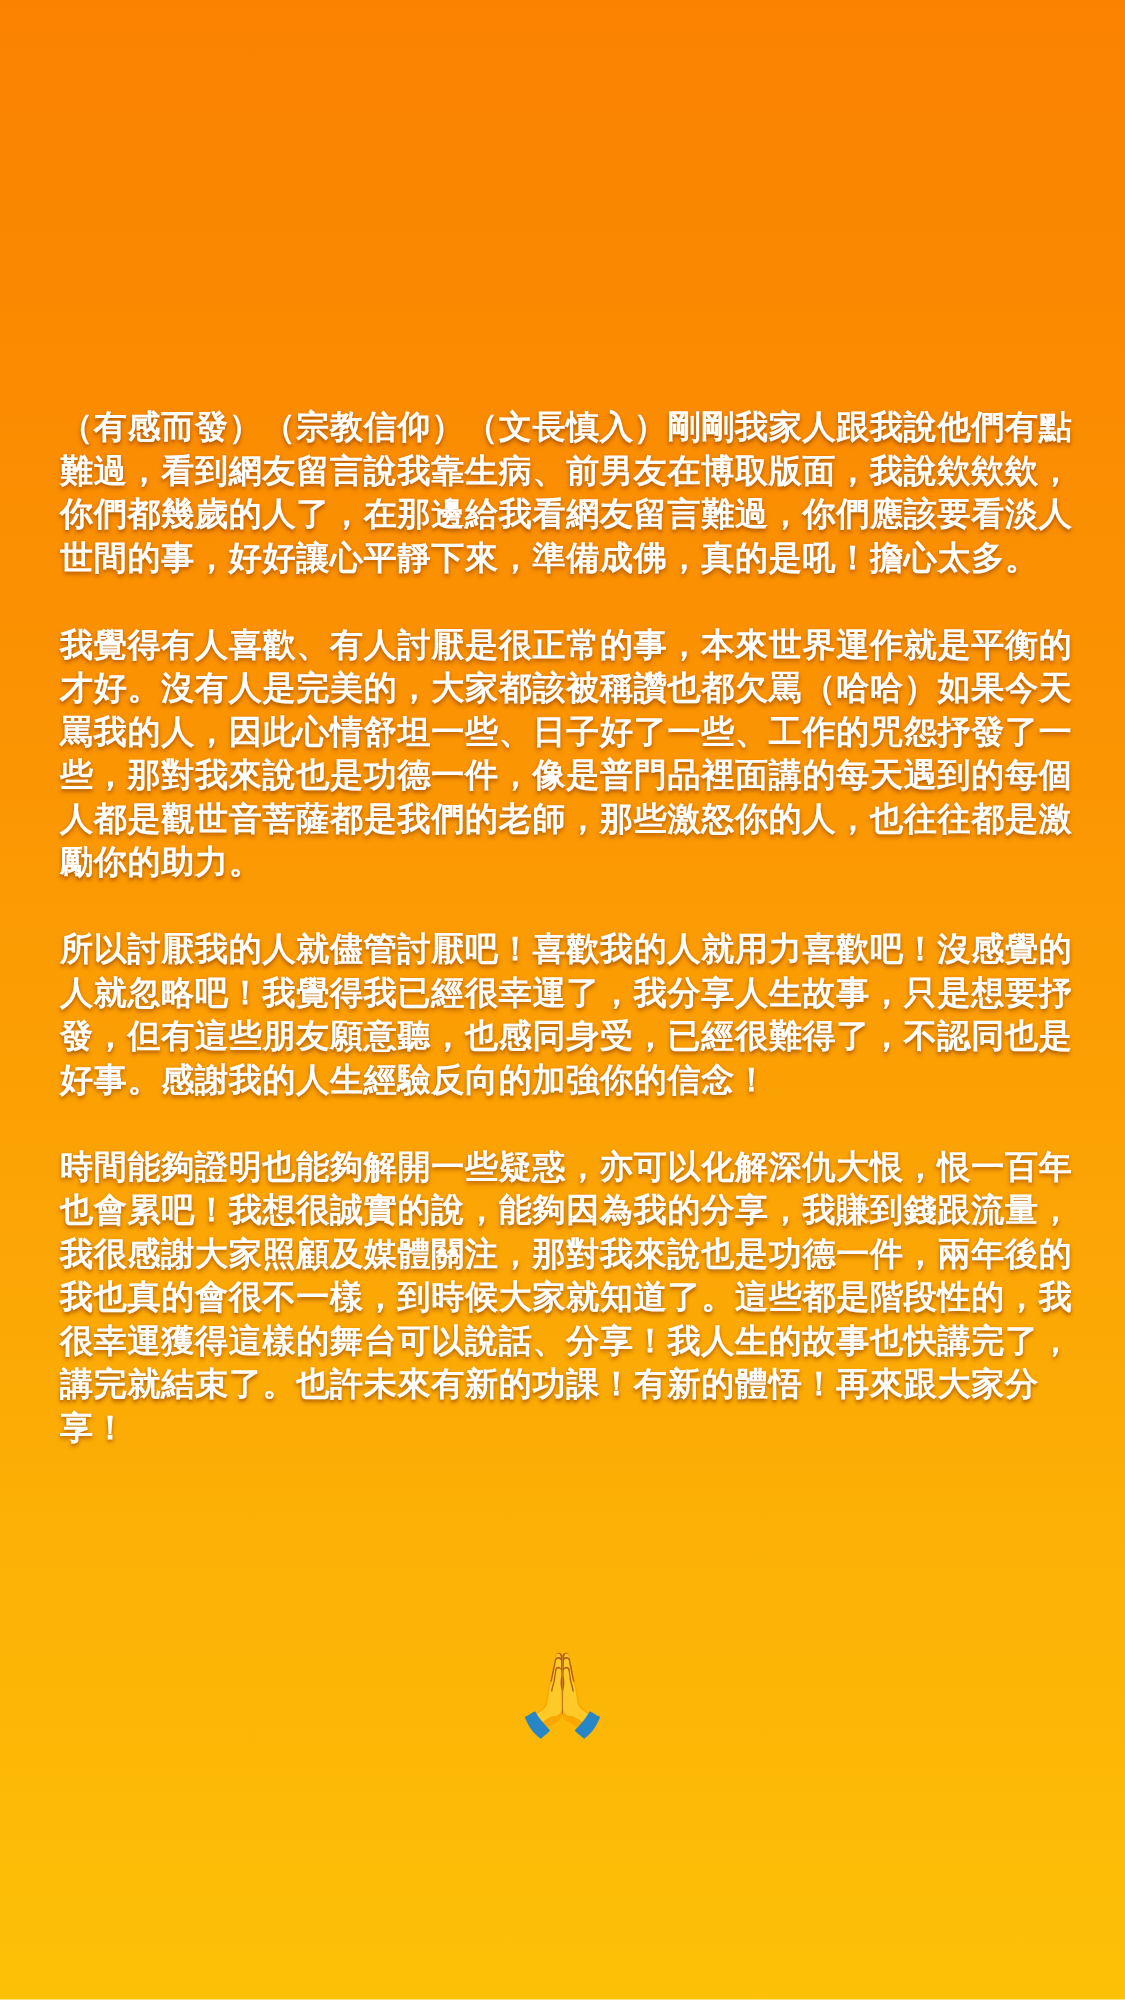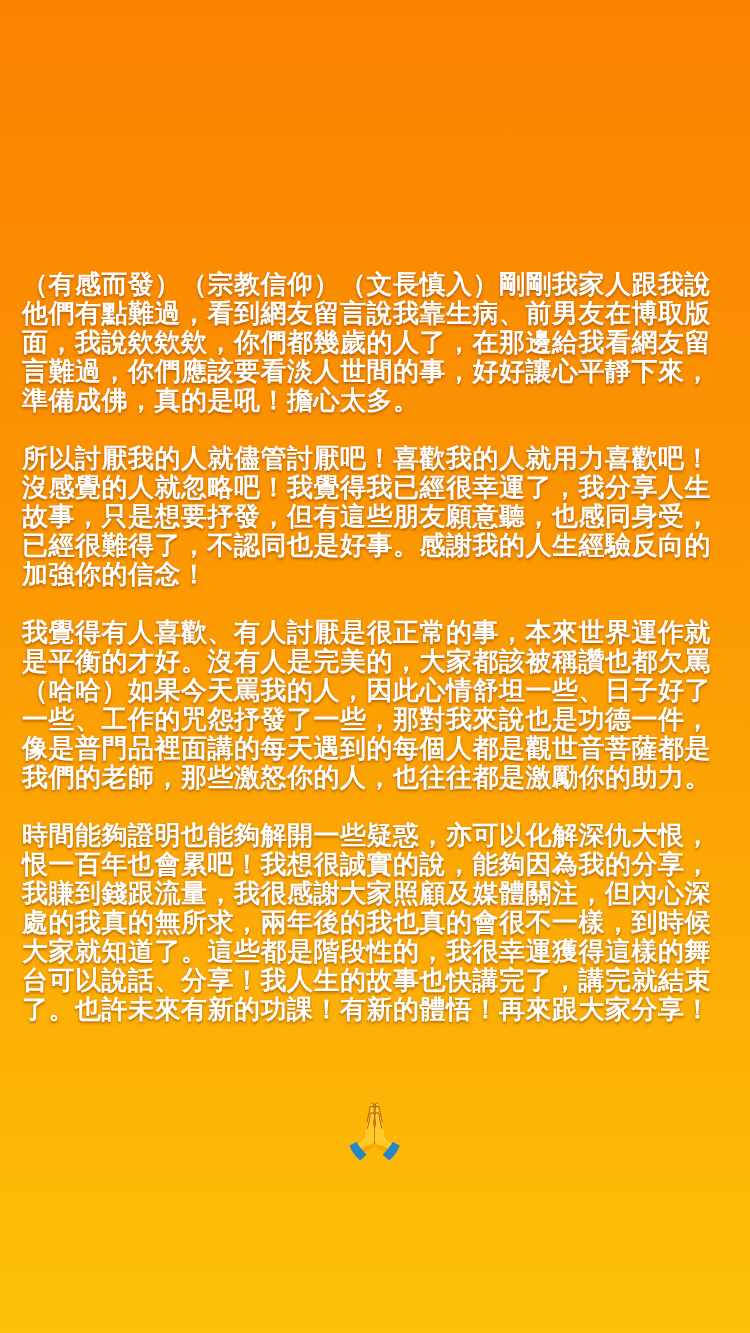--- a/index.html
+++ b/index.html
@@ -20,22 +20,22 @@
   }
   .story-text {
     position: absolute;
     top: 270px;
     left: 0;
     width: 100%;
     padding: 0 22px;
     box-sizing: border-box;
   }
   .story-text p {
-    margin: 0 0 29px 0;
-    font-size: 26px;
+    margin: 0 0 29px 18px;
+    font-size: 22px;
     line-height: 29px;
     font-weight: 700;
     color: #ffffff;
     letter-spacing: 0.5px;
     text-align: left;
     text-shadow: 0 2px 3px rgba(140, 60, 0, 0.45), 0 1px 2px rgba(140, 60, 0, 0.35);
     word-break: break-all;
   }
   .emoji-row {
     position: absolute;
@@ -48,20 +48,20 @@
     font-size: 54px;
     line-height: 64px;
   }
 </style>
 </head>
 <body>
 
 <div class="story-canvas">
   <div class="story-text">
     <p>（有感而發）（宗教信仰）（文長慎入）剛剛我家人跟我說他們有點難過，看到網友留言說我靠生病、前男友在博取版面，我說欸欸欸，你們都幾歲的人了，在那邊給我看網友留言難過，你們應該要看淡人世間的事，好好讓心平靜下來，準備成佛，真的是吼！擔心太多。</p>
+    <p>我覺得有人喜歡、有人討厭是很正常的事，本來世界運作就是平衡的才好。沒有人是完美的，大家都該被稱讚也都欠罵（哈哈）如果今天罵我的人，因此心情舒坦一些、日子好了一些、工作的咒怨抒發了一些，那對我來說也是功德一件，像是普門品裡面講的每天遇到的每個人都是觀世音菩薩都是我們的老師，那些激怒你的人，也往往都是激勵你的助力。</p>
     <p>所以討厭我的人就儘管討厭吧！喜歡我的人就用力喜歡吧！沒感覺的人就忽略吧！我覺得我已經很幸運了，我分享人生故事，只是想要抒發，但有這些朋友願意聽，也感同身受，已經很難得了，不認同也是好事。感謝我的人生經驗反向的加強你的信念！</p>
-    <p>我覺得有人喜歡、有人討厭是很正常的事，本來世界運作就是平衡的才好。沒有人是完美的，大家都該被稱讚也都欠罵（哈哈）如果今天罵我的人，因此心情舒坦一些、日子好了一些、工作的咒怨抒發了一些，那對我來說也是功德一件，像是普門品裡面講的每天遇到的每個人都是觀世音菩薩都是我們的老師，那些激怒你的人，也往往都是激勵你的助力。</p>
-    <p>時間能夠證明也能夠解開一些疑惑，亦可以化解深仇大恨，恨一百年也會累吧！我想很誠實的說，能夠因為我的分享，我賺到錢跟流量，我很感謝大家照顧及媒體關注，但內心深處的我真的無所求，兩年後的我也真的會很不一樣，到時候大家就知道了。這些都是階段性的，我很幸運獲得這樣的舞台可以說話、分享！我人生的故事也快講完了，講完就結束了。也許未來有新的功課！有新的體悟！再來跟大家分享！</p>
+    <p>時間能夠證明也能夠解開一些疑惑，亦可以化解深仇大恨，恨一百年也會累吧！我想很誠實的說，能夠因為我的分享，我賺到錢跟流量，我很感謝大家照顧及媒體關注，那對我來說也是功德一件，兩年後的我也真的會很不一樣，到時候大家就知道了。這些都是階段性的，我很幸運獲得這樣的舞台可以說話、分享！我人生的故事也快講完了，講完就結束了。也許未來有新的功課！有新的體悟！再來跟大家分享！</p>
   </div>
   <div class="emoji-row">
     <span>🙏</span>
   </div>
 </div>
 
 </body></html>

